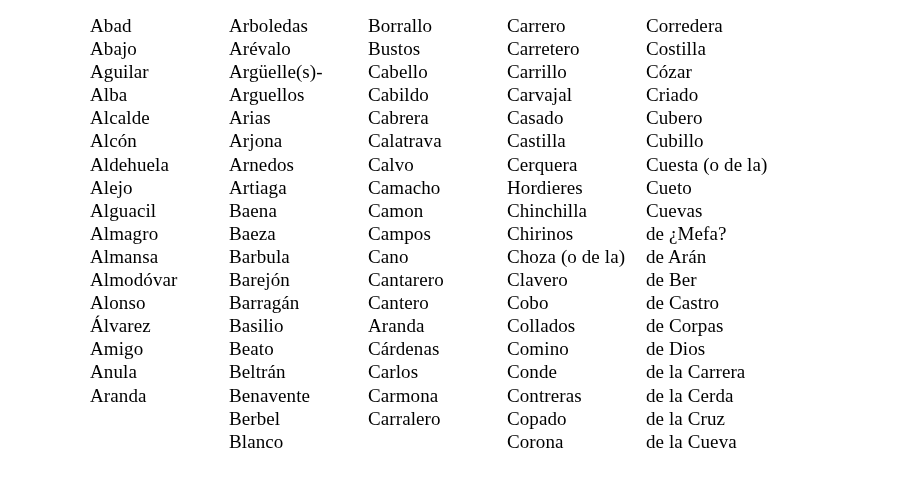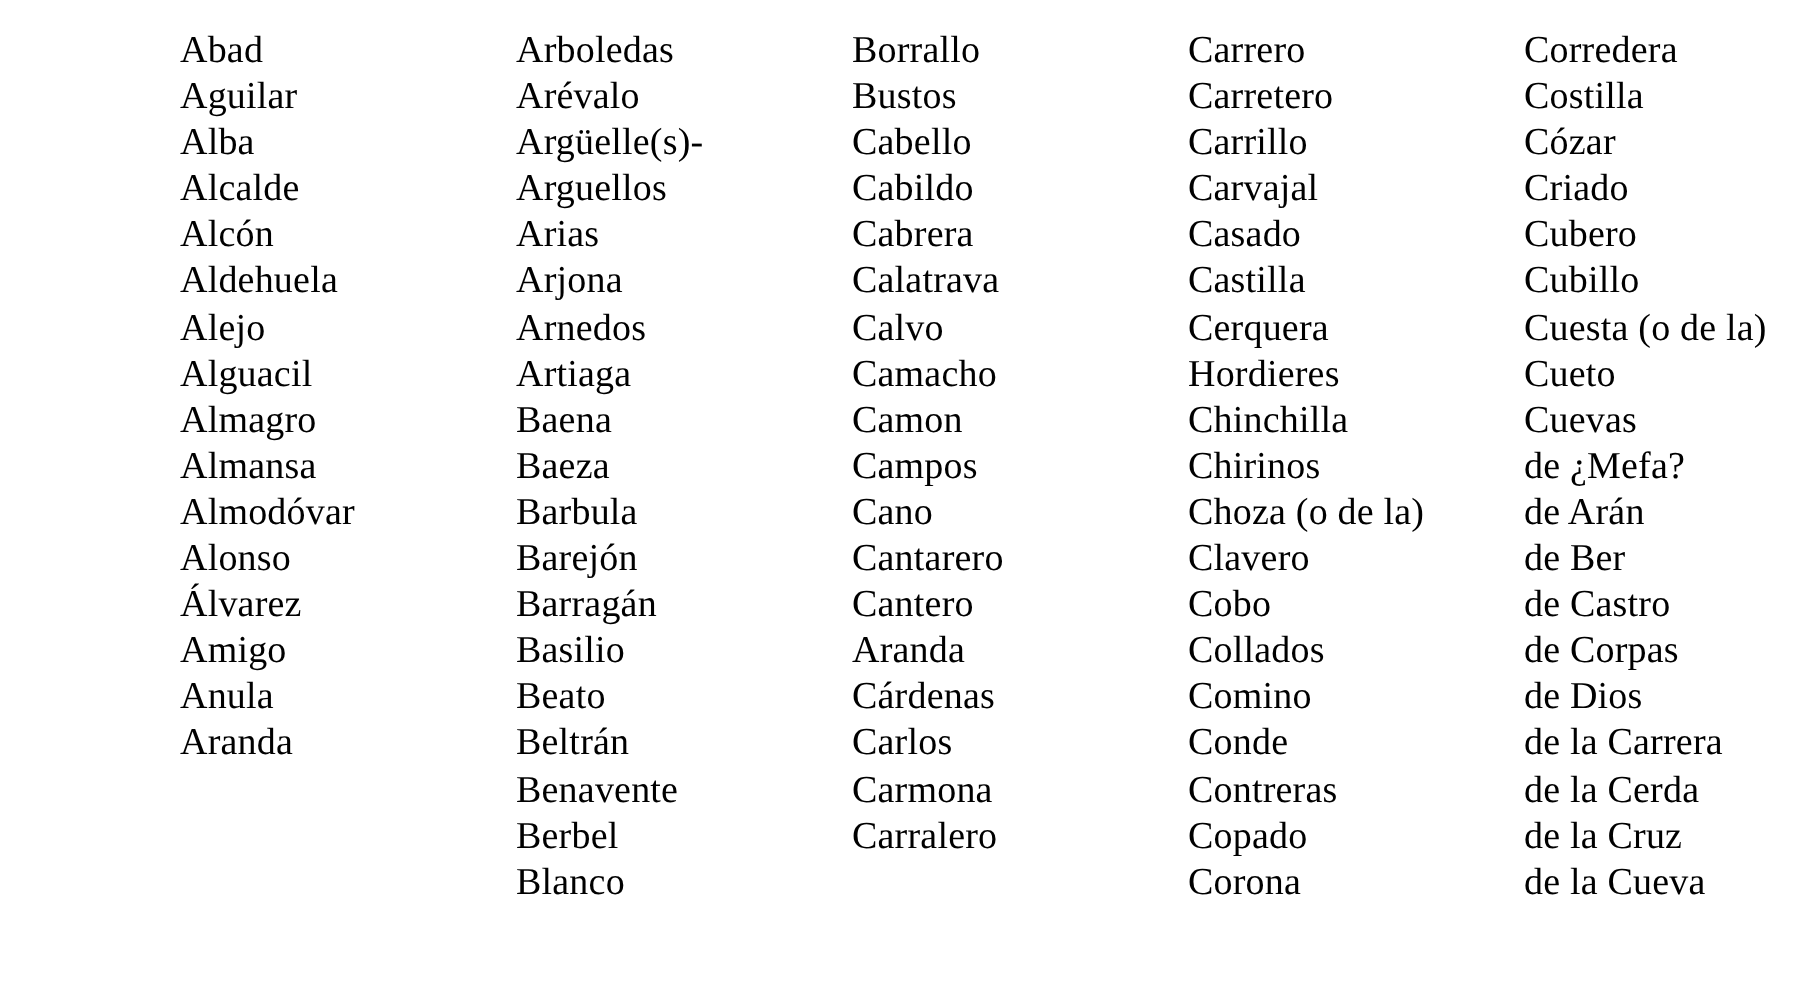--- a/index.html
+++ b/index.html
@@ -16,41 +16,41 @@
   }
   #name-columns {
     display: flex;
     flex-direction: row;
     align-items: flex-start;
     padding-top: 14px;
     padding-left: 90px;
     box-sizing: border-box;
     width: 746px;
     height: 495px;
-    gap: 29px;
   }
   .name-column {
     display: flex;
     flex-direction: column;
     width: 139px;
     flex: 0 0 139px;
   }
   .name-entry {
     font-size: 19px;
     line-height: 23.1px;
     white-space: nowrap;
     letter-spacing: 0.1px;
   }
 </style>
 </head>
 <body>
 
 <div id="name-columns">
     <div class="name-column">
       <div class="name-entry">Abad</div>
+      <div class="name-entry">Abajo</div>
       <div class="name-entry">Aguilar</div>
       <div class="name-entry">Alba</div>
       <div class="name-entry">Alcalde</div>
       <div class="name-entry">Alcón</div>
       <div class="name-entry">Aldehuela</div>
       <div class="name-entry">Alejo</div>
       <div class="name-entry">Alguacil</div>
       <div class="name-entry">Almagro</div>
       <div class="name-entry">Almansa</div>
       <div class="name-entry">Almodóvar</div>

